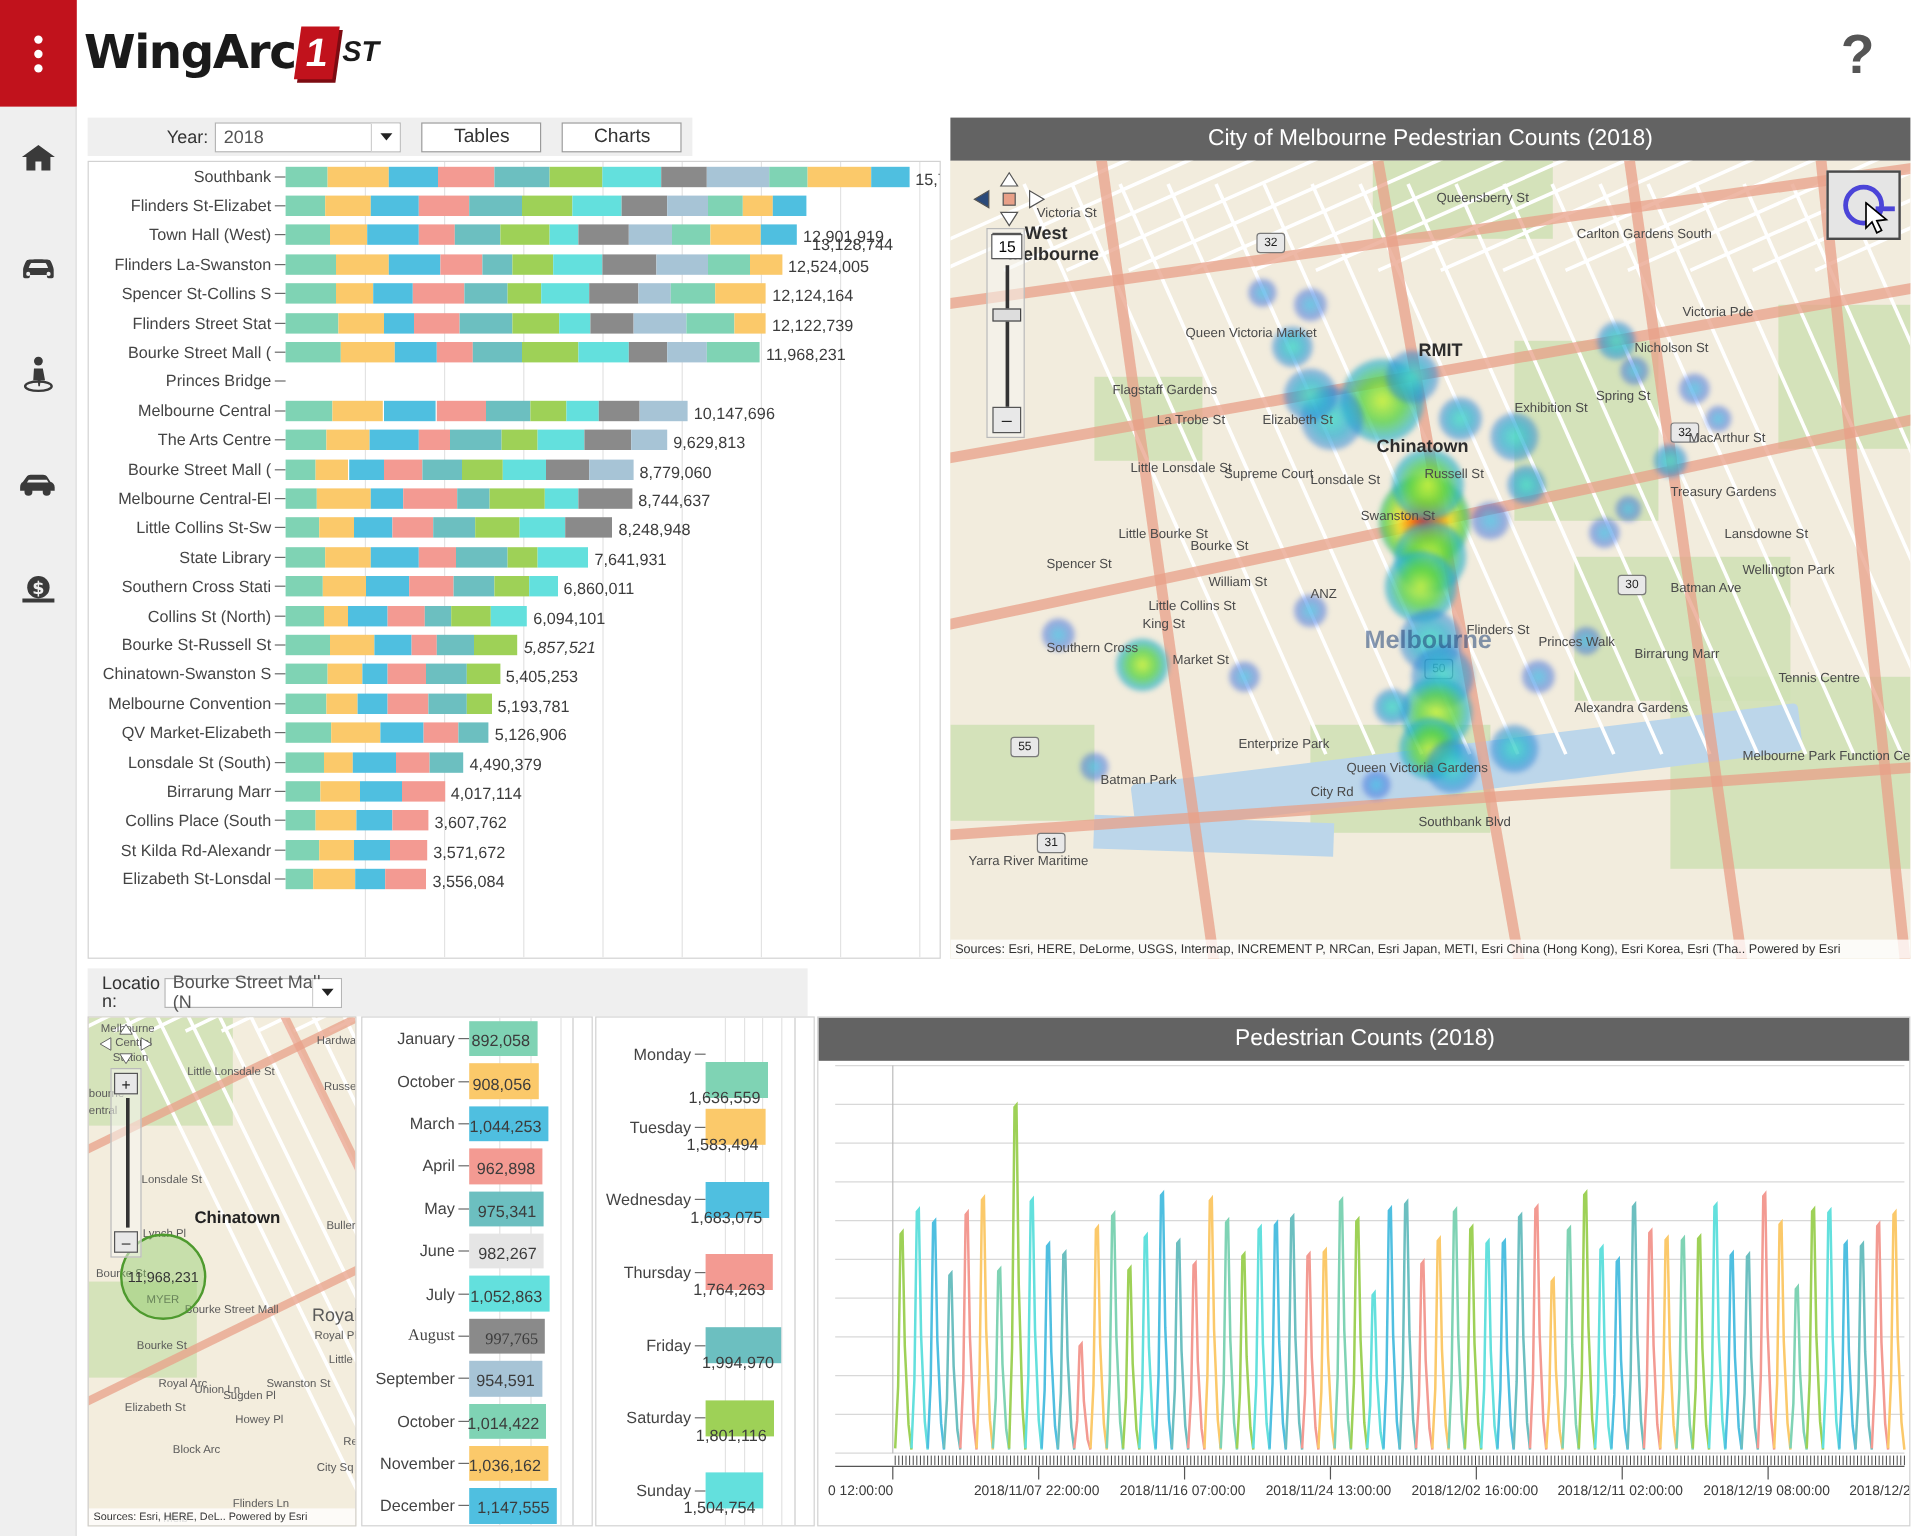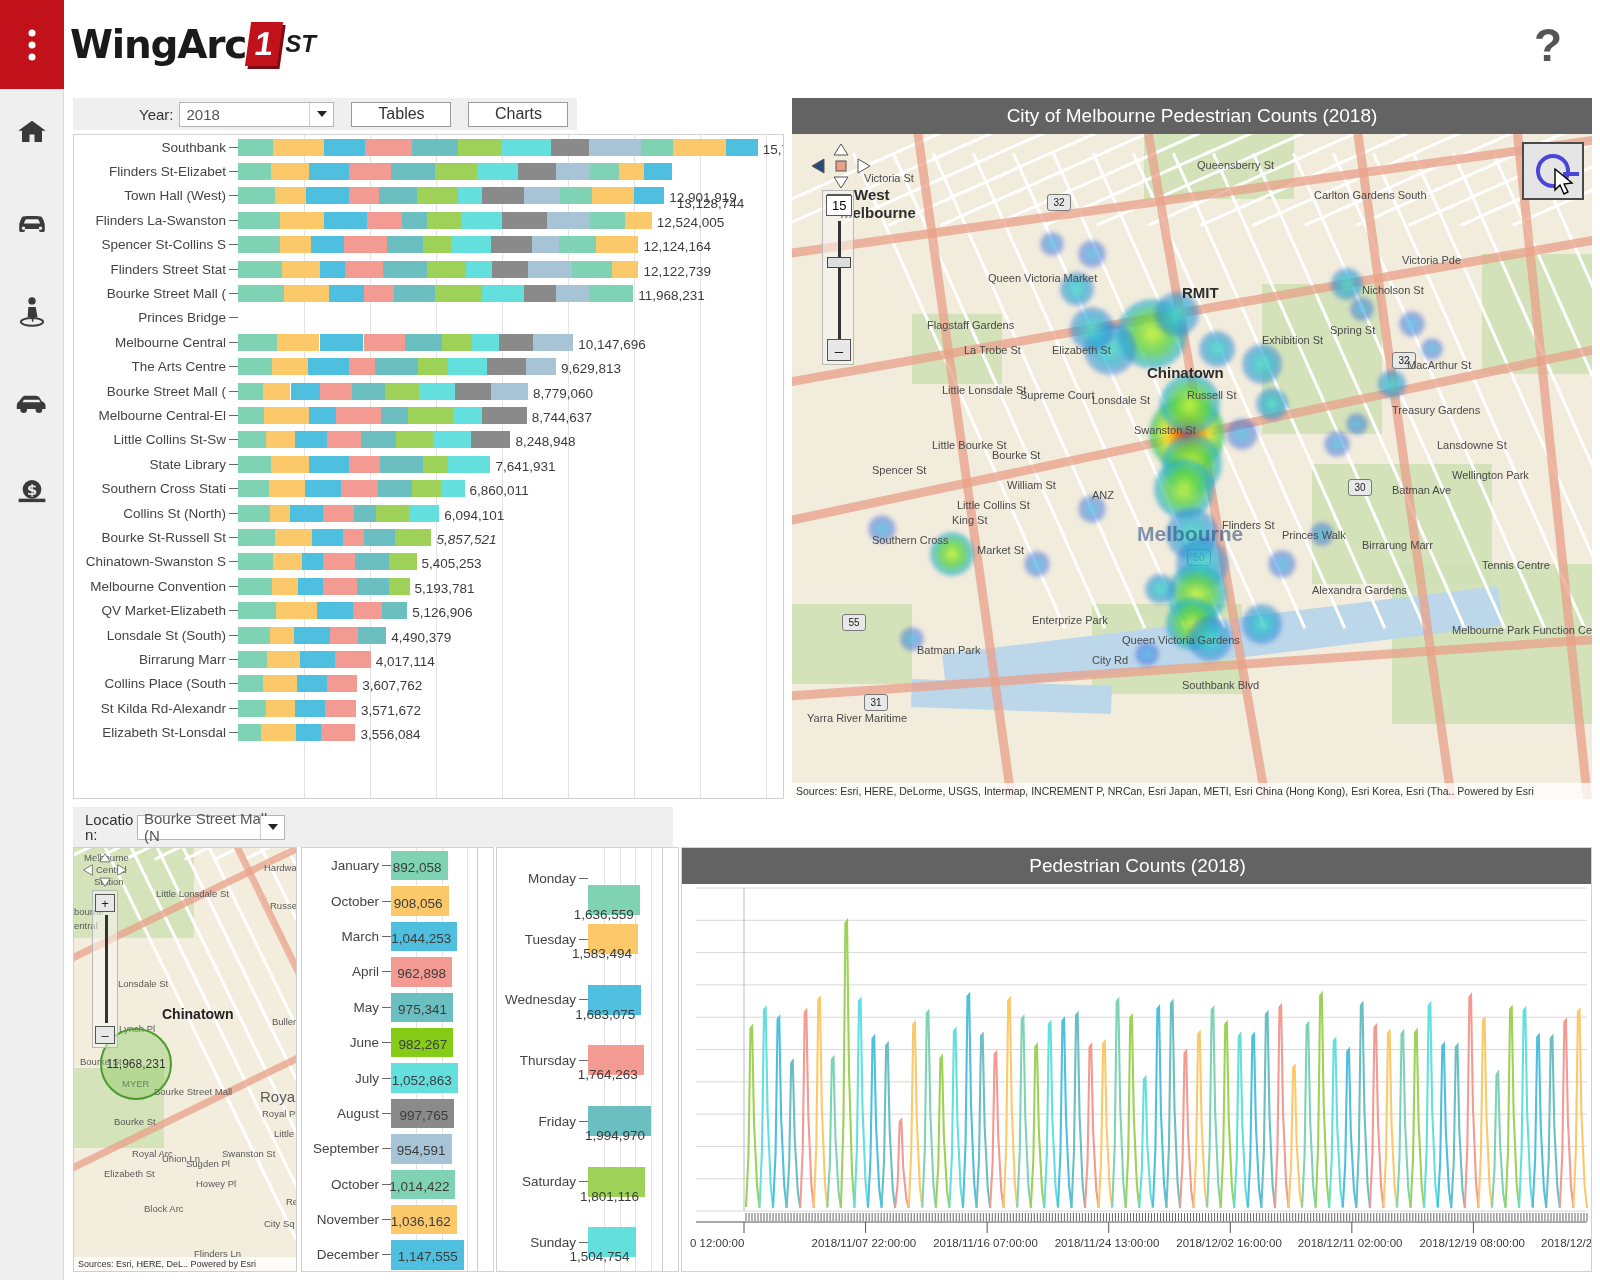--- a/index.html
+++ b/index.html
@@ -887,35 +887,35 @@
             <div style="position: relative; flex: 1 1 0%; height: 35.4px; text-align: right;">
               <div class="vbar" style="position: absolute; left: 0px; top: 3px; height: 29.4px; width: 61.9264px; background: rgb(108, 191, 192);">
                 <div class="vval" style="right: 6px; top: 9.2px;">975,341</div>
               </div>
             </div>
           </div>
           <div class="vrow" style="height: 35.4px;">
             <div class="vlabel" style="width: 80px;">June</div>
             <div class="bar-tick"></div>
             <div style="position: relative; flex: 1 1 0%; height: 35.4px;">
-              <div class="vbar" style="position: absolute; left: 0px; top: 3px; height: 29.4px; width: 62.3662px; background: #84cc16;">
+              <div class="vbar" style="position: absolute; left: 0px; top: 3px; height: 29.4px; width: 62.3662px; background: #e5e5e5;">
                 <div class="vval" style="right: 6px; top: 9.2px;">982,267</div>
               </div>
             </div>
           </div>
           <div class="vrow" style="height: 35.4px;">
             <div class="vlabel" style="width: 80px;">July</div>
             <div class="bar-tick"></div>
             <div style="position: relative; flex: 1 1 0%; height: 35.4px;">
               <div class="vbar" style="position: absolute; left: 0px; top: 3px; height: 29.4px; width: 66.8484px; background: rgb(99, 224, 221);">
                 <div class="vval" style="right: 6px; top: 9.2px;">1,052,863</div>
               </div>
             </div>
           </div>
-          <div class="vrow" style="height: 35.4px;">
+          <div class="vrow" style="height: 35.4px; font-family: Liberation Serif, serif;">
             <div class="vlabel" style="width: 80px;">August</div>
             <div class="bar-tick"></div>
             <div style="position: relative; flex: 1 1 0%; height: 35.4px;">
               <div class="vbar" style="position: absolute; left: 0px; top: 3px; height: 29.4px; width: 63.3502px; background: rgb(138, 138, 138);">
                 <div class="vval" style="right: 6px; top: 9.2px;">997,765</div>
               </div>
             </div>
           </div>
           <div class="vrow" style="height: 35.4px;">
             <div class="vlabel" style="width: 80px;">September</div>

